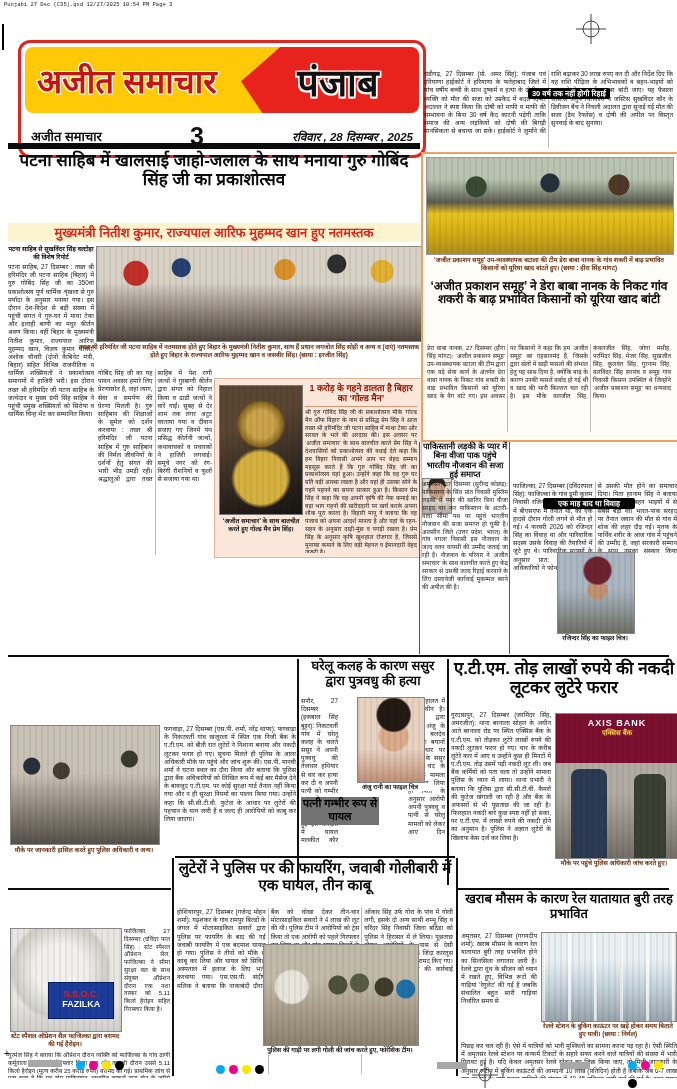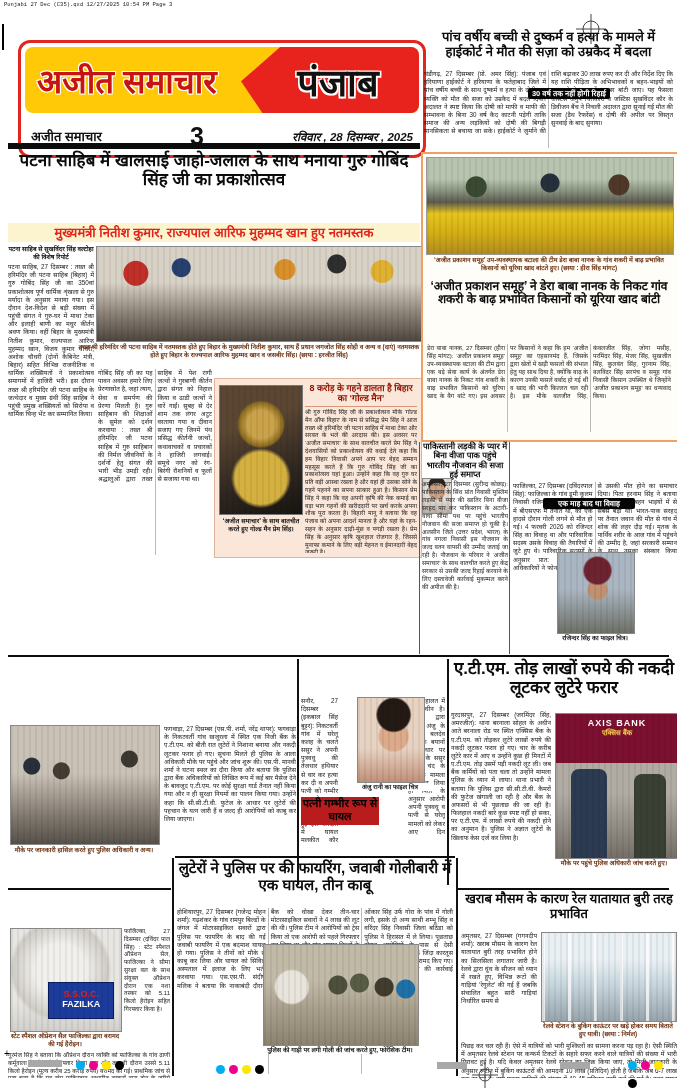--- a/index.html
+++ b/index.html
@@ -108,40 +108,39 @@
       <div class="edition">पंजाब</div>
     </div>
     <div class="mast-bottom">
       <span style="font-size:13px;font-weight:bold;color:#111;">अजीत समाचार</span>
       <span style="font-size:25px;font-weight:bold;color:#111;">3</span>
       <span style="font-size:11.5px;font-weight:bold;color:#111;font-style:italic;">रविवार , 28 दिसम्बर , 2025</span>
     </div>
   </div>
 
   <div class="abs" style="left:424px;top:30px;width:249px;height:118px;">
-    <div class="hl" style="font-size:13px;height:36px;">पांच वर्षीय बच्ची से दुष्कर्म व हत्या के मामले में हाईकोर्ट ने मौत की सज़ा को उम्रकैद में बदला</div>
     <div class="body-txt cols2" style="position:absolute;left:0;top:40px;width:249px;height:78px;overflow:hidden;">चंडीगढ़, 27 दिसम्बर (प्रो. अमर सिंह): पंजाब एवं हरियाणा हाईकोर्ट ने हरियाणा के फतेहाबाद जिले में पांच वर्षीय बच्ची के साथ दुष्कर्म व हत्या के दोषी एक व्यक्ति को मौत की सजा को उम्रकैद में बदल दिया। अदालत ने स्पष्ट किया कि दोषी को माफी व माफी की सम्भावना के बिना 30 वर्ष कैद काटनी पड़ेगी ताकि समाज की अन्य लड़कियों को दोषी की बिगड़ी मानसिकता से बचाया जा सके। हाईकोर्ट ने जुर्माने की राशि बढ़ाकर 30 लाख रुपए कर दी और निर्देश दिए कि यह राशि पीड़िता के अभिभावकों व बहन-भाइयों को मुआवजे के रूप में बराबर बांटी जाए। यह फैसला जस्टिस अनुप चितकारा व जस्टिस सुखविंदर कौर के डिवीजन बैंच ने निचली अदालत द्वारा सुनाई गई मौत की सजा (डैथ रैफरेंस) व दोषी की अपील पर विस्तृत सुनवाई के बाद सुनाया।</div>
     <div class="black-strip" style="position:absolute;left:104px;top:58px;width:82px;height:11px;font-size:7.5px;line-height:11px;">30 वर्ष तक नहीं होगी रिहाई</div>
   </div>
 
   <div class="hrule" style="left:8px;top:143px;width:412px;height:6px;"></div>
 
   <div class="abs" style="left:8px;top:151px;width:412px;height:405px;">
     <div class="hl" style="font-size:17px;height:70px;">पटना साहिब में खालसाई जाहो-जलाल के साथ मनाया गुरु गोबिंद सिंह जी का प्रकाशोत्सव</div>
     <div style="position:absolute;left:0;top:72px;width:412px;height:19px;background:#fcf3cf;color:#e1251b;font-size:13px;font-weight:bold;text-align:center;line-height:19px;overflow:hidden;">मुख्यमंत्री नितीश कुमार, राज्यपाल आरिफ मुहम्मद खान हुए नतमस्तक</div>
     <div style="position:absolute;left:0;top:94px;width:86px;font-size:6.3px;font-weight:bold;text-align:center;color:#111;line-height:1.25;">पटना साहिब से सुखविंदर सिंह वल्टोहा की विशेष रिपोर्ट</div>
     <div class="body-txt" style="position:absolute;left:0;top:112px;width:86px;height:292px;overflow:hidden;">पटना साहिब, 27 दिसम्बर : तख्त श्री हरिमंदिर जी पटना साहिब (बिहार) में गुरु गोबिंद सिंह जी का 350वां प्रकाशोत्सव पूर्ण धार्मिक शृंखला से गुरु मर्यादा के अनुसार मनाया गया। इस दौरान देश-विदेश से बड़ी संख्या में पहुंची संगत ने गुरु-घर में माथा टेका और इलाही बाणी का मधुर कीर्तन श्रवण किया। वहीं बिहार के मुख्यमंत्री नितीश कुमार, राज्यपाल आरिफ मुहम्मद खान, विजय कुमार चौधरी, अशोक चौधरी (दोनों कैबिनेट मंत्री, बिहार) सहित विभिन्न राजनीतिक व धार्मिक शख्सियतों ने प्रकाशोत्सव समागमों में हाजिरी भरी। इस दौरान तख्त श्री हरिमंदिर जी पटना साहिब के जत्थेदार व मुख्य ग्रंथी सिंह साहिब ने पहुंची प्रमुख शख्सियतों को सिरोपा व धार्मिक चिन्ह भेंट कर सम्मानित किया।</div>
     <div class="ph" id="ph-main" style="left:88px;top:95px;width:324px;height:94px;border:1px solid #888;"></div>
     <div class="caption" style="position:absolute;left:70px;top:192px;width:342px;height:24px;overflow:hidden;">तख्त श्री हरिमंदिर जी पटना साहिब में नतमस्तक होते हुए बिहार के मुख्यमंत्री नितीश कुमार, साथ हैं प्रधान जगजोत सिंह सोही व अन्य व (दाएं) नतमस्तक होते हुए बिहार के राज्यपाल आरिफ मुहम्मद खान व जसबीर सिंह। (छाया : हरजीत सिंह)</div>
     <div class="body-txt cols2" style="position:absolute;left:90px;top:218px;width:114px;height:186px;overflow:hidden;">गोबिंद सिंह जी का यह पावन अवसर हमारे लिए प्रेरणास्रोत है, जहां त्याग, सेवा व समर्पण की प्रेरणा मिलती है। गुरु साहिबान की शिक्षाओं के सुमेल को दर्शन करवाया : तख्त श्री हरिमंदिर जी पटना साहिब में गुरु साहिबान की निर्मल जीवनियों के दर्शनों हेतु संगत की भारी भीड़ उमड़ी रही। श्रद्धालुओं द्वारा तख्त साहिब में पेश रागी जत्थों ने गुरबाणी कीर्तन द्वारा संगत को निहाल किया व ढाडी जत्थों ने वारें गाईं। सुबह से देर शाम तक लंगर अटूट वरताया गया व दीवान सजाए गए जिनमें पंथ प्रसिद्ध कीर्तनी जत्थों, कथावाचकों व प्रचारकों ने हाजिरी लगवाई। समूचे नगर को रंग-बिरंगी रौशनियों व फूलों से सजाया गया था।</div>
 
     <div class="pinkbox" style="left:206px;top:227px;width:206px;height:178px;">
       <div class="ph" id="ph-gold" style="left:4px;top:6px;width:82px;height:128px;border:1px solid #777;"></div>
       <div class="caption-dark" style="position:absolute;left:2px;top:138px;width:88px;overflow:hidden;">‘अजीत समाचार’ के साथ बातचीत करते हुए गोल्ड मैन प्रेम सिंह।</div>
-      <div style="position:absolute;left:90px;top:4px;width:112px;font-size:9px;font-weight:bold;color:#8f1400;text-align:center;line-height:1.15;border-bottom:1px solid #d89878;padding-bottom:2px;">8 करोड़ के गहने डालता है बिहार का ‘गोल्ड मैन’</div>
+      <div style="position:absolute;left:90px;top:4px;width:112px;font-size:9px;font-weight:bold;color:#8f1400;text-align:center;line-height:1.15;border-bottom:1px solid #d89878;padding-bottom:2px;">1 करोड़ के गहने डालता है बिहार का ‘गोल्ड मैन’</div>
       <div class="body-txt" style="position:absolute;left:90px;top:30px;width:112px;height:144px;font-size:6px;overflow:hidden;">श्री गुरु गोबिंद सिंह जी के प्रकाशोत्सव मौके ‘गोल्ड मैन ऑफ बिहार’ के नाम से प्रसिद्ध प्रेम सिंह ने आज तख्त श्री हरिमंदिर जी पटना साहिब में माथा टेका और सरबत के भले की अरदास की। इस अवसर पर ‘अजीत समाचार’ के साथ बातचीत करते प्रेम सिंह ने देशवासियों को प्रकाशोत्सव की बधाई देते कहा कि हम बिहार निवासी अपने आप पर बेहद सम्मान महसूस करते हैं कि गुरु गोबिंद सिंह जी का प्रकाशोत्सव यहां हुआ। उन्होंने कहा कि वह गुरु घर प्रति बड़ी आस्था रखता है और यहां ही उसका सोने के गहने पहनने का सपना साकार हुआ है। किसान प्रेम सिंह ने कहा कि वह अपनी कृषि की नेक कमाई का बड़ा भाग गहनों की खरीददारी पर खर्च करके अपना शौक पूरा करता है। बिहारी मानू ने बताया कि वह पंजाब को अपना आदर्श मानता है और यहां के रहन-सहन के अनुसार दाढ़ी-मूंछ व पगड़ी रखता है। प्रेम सिंह के अनुसार कृषि खुशहाल रोजगार है, जिससे मुनाफा कमाने के लिए बड़ी मेहनत व ईमानदारी बेहद जरूरी है।</div>
     </div>
   </div>
 
   <div class="abs" style="left:421px;top:152px;width:256px;height:286px;border:2px solid #f0a064;background:#fffdf8;">
     <div class="ph" id="ph-khad" style="left:3px;top:3px;width:246px;height:96px;border:1px solid #999;"></div>
     <div class="caption" style="position:absolute;left:3px;top:102px;width:246px;height:22px;overflow:hidden;">‘अजीत प्रकाशन समूह’ उप-व्यवस्थापक बटाला की टीम डेरा बाबा नानक के गांव शकरी में बाढ़ प्रभावित किसानों को यूरिया खाद बांटते हुए। (छाया : हीरा सिंह मांगट)</div>
     <div class="hl" style="position:absolute;left:2px;top:126px;width:248px;height:60px;font-size:12px;">‘अजीत प्रकाशन समूह’ ने डेरा बाबा नानक के निकट गांव शकरी के बाढ़ प्रभावित किसानों को यूरिया खाद बांटी</div>
     <div class="body-txt cols3" style="position:absolute;left:4px;top:190px;width:244px;height:88px;font-size:6.1px;overflow:hidden;">डेरा बाबा नानक, 27 दिसम्बर (हीरा सिंह मांगट): ‘अजीत प्रकाशन समूह’ उप-व्यवस्थापक बटाला की टीम द्वारा एक बड़े सेवा कार्य के अंतर्गत डेरा बाबा नानक के निकट गांव शकरी के बाढ़ प्रभावित किसानों को यूरिया खाद के बैग बांटे गए। इस अवसर पर किसानों ने कहा कि हम ‘अजीत समूह’ का एहसानमंद हैं, जिसके द्वारा खेतों में खड़ी फसलों की संभाल हेतु यह साथ दिया है, क्योंकि बाढ़ के कारण उनकी फसलें बर्बाद हो गई थीं व खाद की भारी किल्लत चल रही है। इस मौके बलजीत सिंह, कंवलजीत सिंह, जोगा मसीह, परमिंदर सिंह, मेजर सिंह, सुखजीत सिंह, कुलवंत सिंह, गुरनाम सिंह, बलविंदर सिंह सरपंच व समूह गांव निवासी किसान उपस्थित थे जिन्होंने ‘अजीत प्रकाशन समूह’ का धन्यवाद किया।</div>
   </div>
@@ -164,24 +163,25 @@
   <div class="hrule" style="left:8px;top:655px;width:661px;height:2px;"></div>
 
   <div class="abs" style="left:8px;top:659px;width:288px;height:226px;">
     <div class="ph" id="ph-atm1" style="left:2px;top:66px;width:148px;height:118px;border:1px solid #888;"></div>
     <div class="caption" style="position:absolute;left:0;top:187px;width:152px;height:20px;overflow:hidden;">मौके पर जानकारी हासिल करते हुए पुलिस अधिकारी व अन्य।</div>
     <div class="body-txt" style="position:absolute;left:156px;top:66px;width:132px;height:158px;overflow:hidden;">फगवाड़ा, 27 दिसम्बर (एस.पी. शर्मा, नरेंद्र थापर): फगवाड़ा के निकटवर्ती गांव खजूरला में स्थित एक निजी बैंक के ए.टी.एम. को बीती रात लुटेरों ने निशाना बनाया और नकदी लूटकर फरार हो गए। सूचना मिलते ही पुलिस के आला अधिकारी मौके पर पहुंचे और जांच शुरू की। एस.पी. मानवी शर्मा ने घटना स्थल का दौरा किया और बताया कि पुलिस द्वारा बैंक अधिकारियों को लिखित रूप में कई बार मैसेज देने के बावजूद ए.टी.एम. पर कोई सुरक्षा गार्ड तैनात नहीं किया गया और न ही सुरक्षा नियमों का पालन किया गया। उन्होंने कहा कि सी.सी.टी.वी. फुटेज के आधार पर लुटेरों की पहचान के यत्न जारी हैं व जल्द ही आरोपियों को काबू कर लिया जाएगा।</div>
   </div>
 
   <div class="vrule" style="left:297px;top:659px;height:226px;background:#111;width:2px;"></div>
   <div class="abs" style="left:301px;top:659px;width:144px;height:194px;">
+    <div class="hl" style="font-size:13px;height:36px;">घरेलू कलह के कारण ससुर द्वारा पुत्रवधु की हत्या</div>
     <div class="ph" id="ph-murder" style="left:56px;top:38px;width:66px;height:84px;border:1px solid #888;z-index:2;"></div>
     <div class="body-txt" style="position:absolute;left:0;top:38px;width:144px;height:150px;column-count:2;column-gap:70px;overflow:hidden;">सनौर, 27 दिसम्बर (इकबाल सिंह बुट्टर): निकटवर्ती गांव में घरेलू कलह के चलते ससुर ने अपनी पुत्रवधु की तेजधार हथियार से वार कर हत्या कर दी व अपनी पत्नी को गम्भीर रूप से घायल कर दिया। प्रात: 3 बजे के करीब हुई इस वारदात में घायल मलकीत कौर गम्भीर हालत में उपचाराधीन है। पुलिस द्वारा मृतका अंजु के पिता बलदेव सिंह के बयानों के आधार पर लड़की के ससुर प्रकाश चंद के खिलाफ मामला दर्ज कर लिया है। पिता के अनुसार आरोपी अपनी पुत्रवधु व पत्नी से घरेलू मामलों को लेकर आए दिन झगड़ता रहता था।</div>
     <div class="caption-dark" style="position:absolute;left:46px;top:124px;width:86px;background:#fff;z-index:2;">अंजु रानी का फाइल चित्र</div>
-    <div style="position:absolute;left:0;top:138px;width:78px;height:28px;background:#b91c1c;z-index:2;font-size:11px;font-weight:800;color:#000;text-align:center;line-height:1.15;">पत्नी गम्भीर रूप से घायल</div>
+    <div style="position:absolute;left:0;top:138px;width:78px;height:28px;background:#737373;z-index:2;font-size:11px;font-weight:800;color:#000;text-align:center;line-height:1.15;">पत्नी गम्भीर रूप से घायल</div>
   </div>
 
   <div class="vrule" style="left:447px;top:659px;height:226px;background:#111;width:2px;"></div>
   <div class="abs" style="left:451px;top:659px;width:226px;height:226px;">
     <div class="hl" style="font-size:17px;height:48px;">ए.टी.एम. तोड़ लाखों रुपये की नकदी लूटकर लुटेरे फरार</div>
     <div class="body-txt" style="position:absolute;left:0;top:52px;width:100px;height:170px;overflow:hidden;">गुरदासपुर, 27 दिसम्बर (जरमिंदर सिंह, अमरजीत): थाना बरनाला सोहल के अधीन आते बरनाला रोड पर स्थित एक्सिस बैंक के ए.टी.एम. को तोड़कर लुटेरे लाखों रुपये की नकदी लूटकर फरार हो गए। चार के करीब लुटेरे कार में आए व उन्होंने कुछ ही मिनटों में ए.टी.एम. तोड़ उसमें पड़ी नकदी लूट ली। जब बैंक कर्मियों को पता चला तो उन्होंने मामला पुलिस के ध्यान में लाया। थाना प्रभारी ने बताया कि पुलिस द्वारा सी.सी.टी.वी. कैमरों की फुटेज खंगाली जा रही है और बैंक के अफसरों से भी पूछताछ की जा रही है। फिलहाल नकदी बारे कुछ स्पष्ट नहीं हो सका, पर ए.टी.एम. में लाखों रुपये की नकदी होने का अनुमान है। पुलिस ने अज्ञात लुटेरों के खिलाफ केस दर्ज कर लिया है।</div>
     <div class="ph" id="ph-axis" style="left:104px;top:54px;width:122px;height:144px;border:1px solid #888;">
       <div class="axis-sign">
         <div style="font-size:9px;letter-spacing:1px;margin-top:4px;">AXIS BANK</div>
         <div style="font-size:7px;color:#ffd24a;">एक्सिस बैंक</div>

